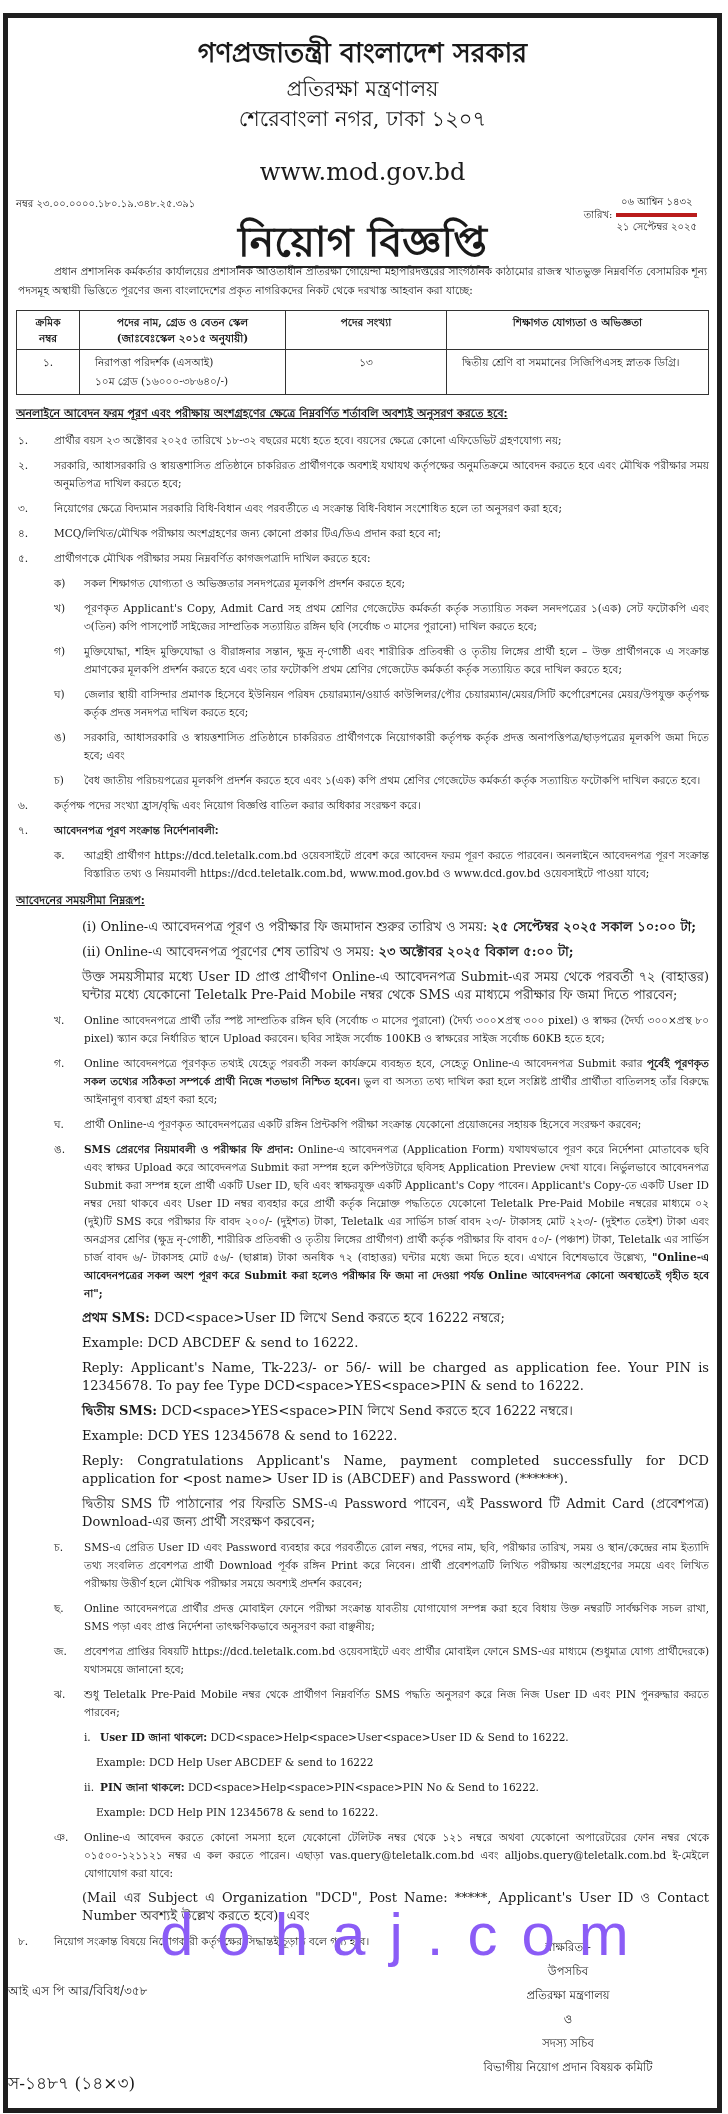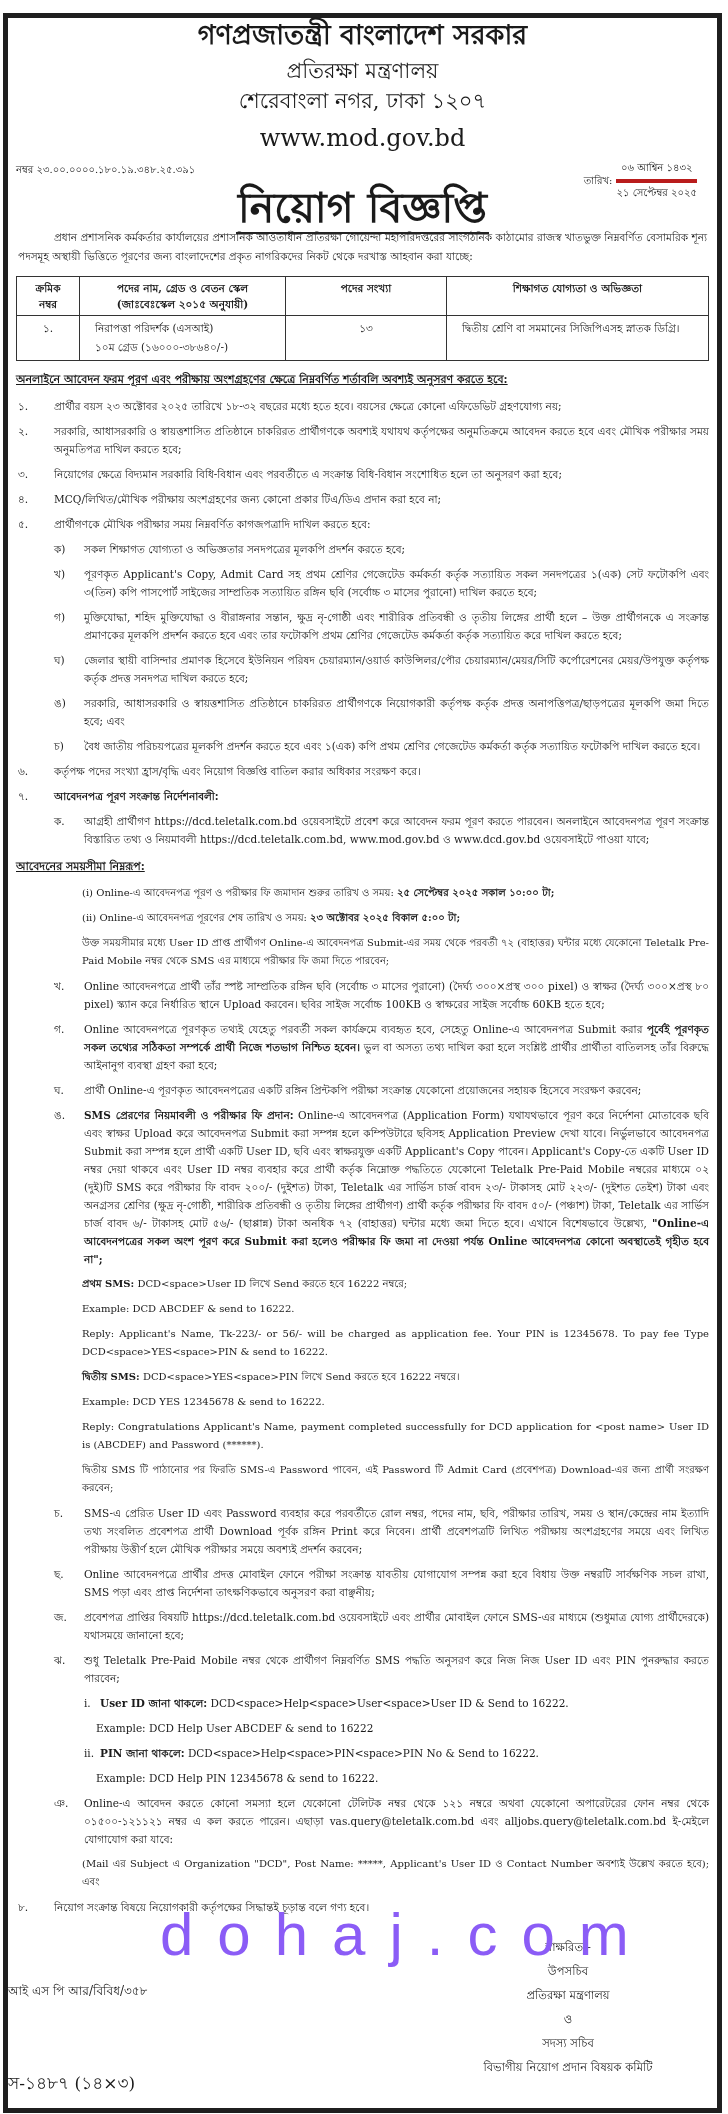--- a/index.html
+++ b/index.html
@@ -1,24 +1,24 @@
 <!DOCTYPE html>
 <html><head>
 <meta charset="utf-8">
 <style>
   html, body { margin: 0; padding: 0; background: #ffffff; }
   body { width: 728px; height: 2114px; position: relative; overflow: hidden;
          font-family: "DejaVu Serif", "Liberation Serif", serif; color: #1a1a1a; }
   .frame { position: absolute; left: 3px; top: 13px; width: 709px; height: 2090px;
            border: 5px solid #1f1f1f; box-sizing: content-box; }
   .hdr { text-align: center; }
-  .h1 { font-size: 27px; font-weight: bold; line-height: 34px; }
+  .h1 { font-size: 27px; font-weight: bold; margin-top: 18px; line-height: 34px; }
   .h2 { font-size: 21px; line-height: 30px; margin-top: 4px; }
   .h3 { font-size: 21px; line-height: 30px; margin-top: 0; }
-  .h4 { font-size: 24px; line-height: 32px; margin-top: 6px; font-family: "DejaVu Serif", serif; }
+  .h4 { font-size: 24px; line-height: 32px; margin-top: 22px; font-family: "DejaVu Serif", serif; }
   .refline { position: relative; height: 62px; margin-top: 6px; }
   .refno { position: absolute; left: 0; top: 2px; font-size: 10px; }
   .datebox { position: absolute; right: 12px; top: 0; font-size: 10px; display: flex; align-items: center; }
   .datebox .lbl { margin-right: 4px; }
   .datebox .frac { text-align: center; }
   .datebox .frac .top { border-bottom: 4px solid #b91c1c; padding: 0 2px 2px; }
   .datebox .frac .bot { padding-top: 2px; }
   .title { position: absolute; left: 0; right: 0; top: 16px; text-align: center; }
   .title span { font-size: 41px; font-weight: bold; border-bottom: 2px solid #222; padding: 0 2px; }
   .intro { font-size: 10.5px; line-height: 19px; text-align: justify; text-indent: 36px; margin: 6px 2px 0; }
@@ -28,21 +28,21 @@
   table.posts td { line-height: 19px; }
   .c1 { width: 32px; text-align: center; }
   .c2 { width: 175px; }
   .c3 { width: 130px; text-align: center; }
   .sechead { font-size: 11px; font-weight: bold; text-decoration: underline; margin: 10px 0 6px; }
   .item { display: flex; font-size: 10.5px; line-height: 18px; margin: 7px 0; }
   .num { width: 36px; flex: 0 0 36px; padding-left: 2px; }
   .body { flex: 1; text-align: justify; }
   .sub { display: flex; font-size: 10.5px; line-height: 18px; margin: 7px 0 7px 36px; }
   .sub .num { width: 30px; flex: 0 0 30px; }
-  .deep { margin: 7px 0 7px 66px; font-size: 10px; line-height: 18px; text-align: justify; }
+  .deep { margin: 7px 0 7px 66px; font-size: 13px; line-height: 18px; text-align: justify; }
   .deep2 { margin: 7px 0 7px 80px; font-size: 10.5px; line-height: 18px; }
   .bold { font-weight: bold; }
   .romans { display: flex; font-size: 10.5px; line-height: 18px; margin: 7px 0 7px 66px; }
   .romans .num { width: 16px; flex: 0 0 16px; }
   .sig { position: absolute; right: 30px; top: 1935px; width: 260px; text-align: center; font-size: 11.5px; line-height: 24px; }
   .foot1 { position: absolute; left: 8px; top: 1982px; font-size: 12px; }
   .foot2 { position: absolute; left: 8px; top: 2070px; font-size: 17px; }
   .watermark { position: absolute; left: 160px; top: 1905px; font-family: "Liberation Sans", sans-serif;
                font-size: 60px; color: #8b5cf6; letter-spacing: 24px; line-height: 60px; }
   .content { position: absolute; left: 8px; right: 8px; top: 0; }

